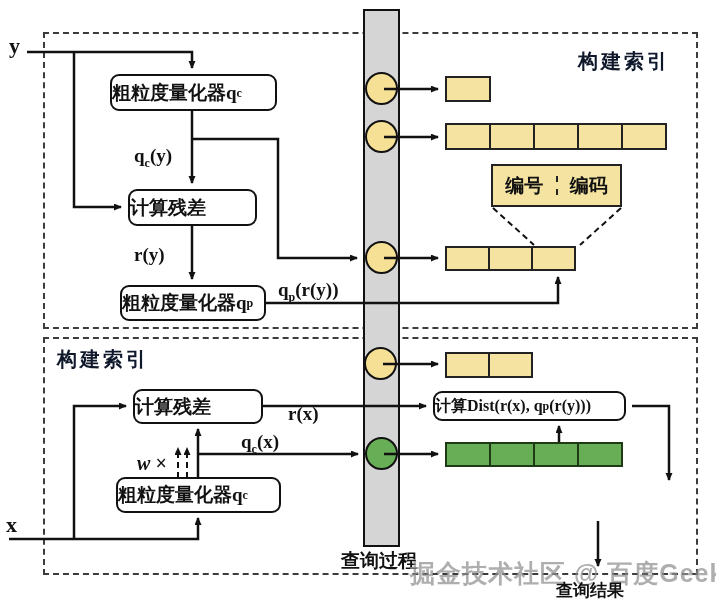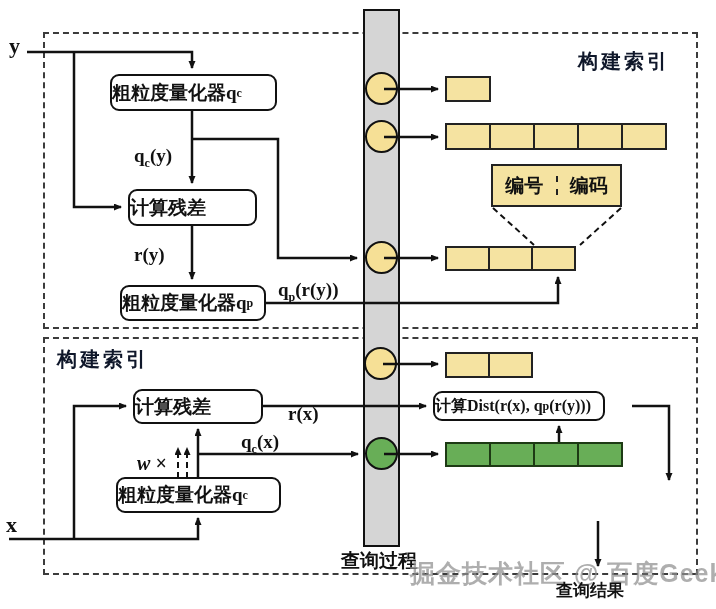--- a/index.html
+++ b/index.html
@@ -34,21 +34,21 @@
   
   .pbox{position:absolute;background:#fff;border:2px solid #111;border-radius:9px;box-sizing:border-box;
     display:flex;align-items:center;white-space:nowrap;
     font-weight:bold;font-size:19px;}
   .pbox sub,.lab sub{font-size:12px;line-height:0;}
   .b-coarse1{left:110px;top:74px;width:167px;height:37px;}
   .b-resid1{left:128px;top:189px;width:129px;height:37px;}
   .b-prod{left:120px;top:285px;width:146px;height:36px;}
   .b-resid2{left:133px;top:389px;width:130px;height:35px;}
   .b-coarse2{left:116px;top:477px;width:165px;height:36px;}
-  .b-dist{left:433px;top:391px;width:172px;height:30px;font-size:16px;}
+  .b-dist{left:433px;top:391px;width:193px;height:30px;font-size:16px;}
   .b-select{left:501px;top:486px;width:196px;height:35px;font-size:18px;}
   
   .lab{position:absolute;font-weight:bold;white-space:nowrap;line-height:1;}
   .math{font-size:19px;}
   .io{font-size:22px;}
   .cjk{font-size:18px;}
   .sect{font-size:20px;color:#0f172a;letter-spacing:3px;}
   .lab-y{left:9px;top:35px;}
   .lab-x{left:6px;top:514px;}
   .lab-build-title{left:578px;top:51px;}

